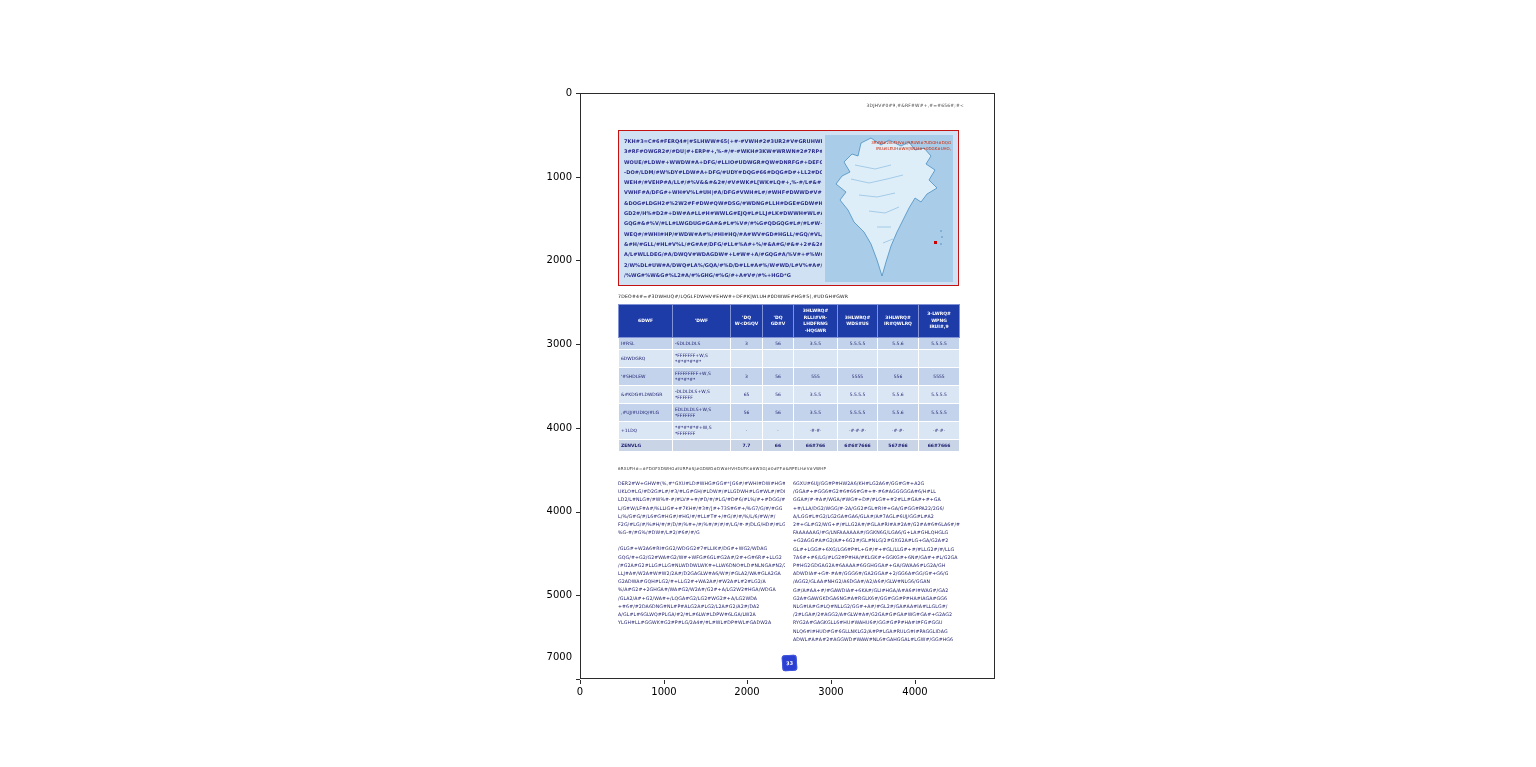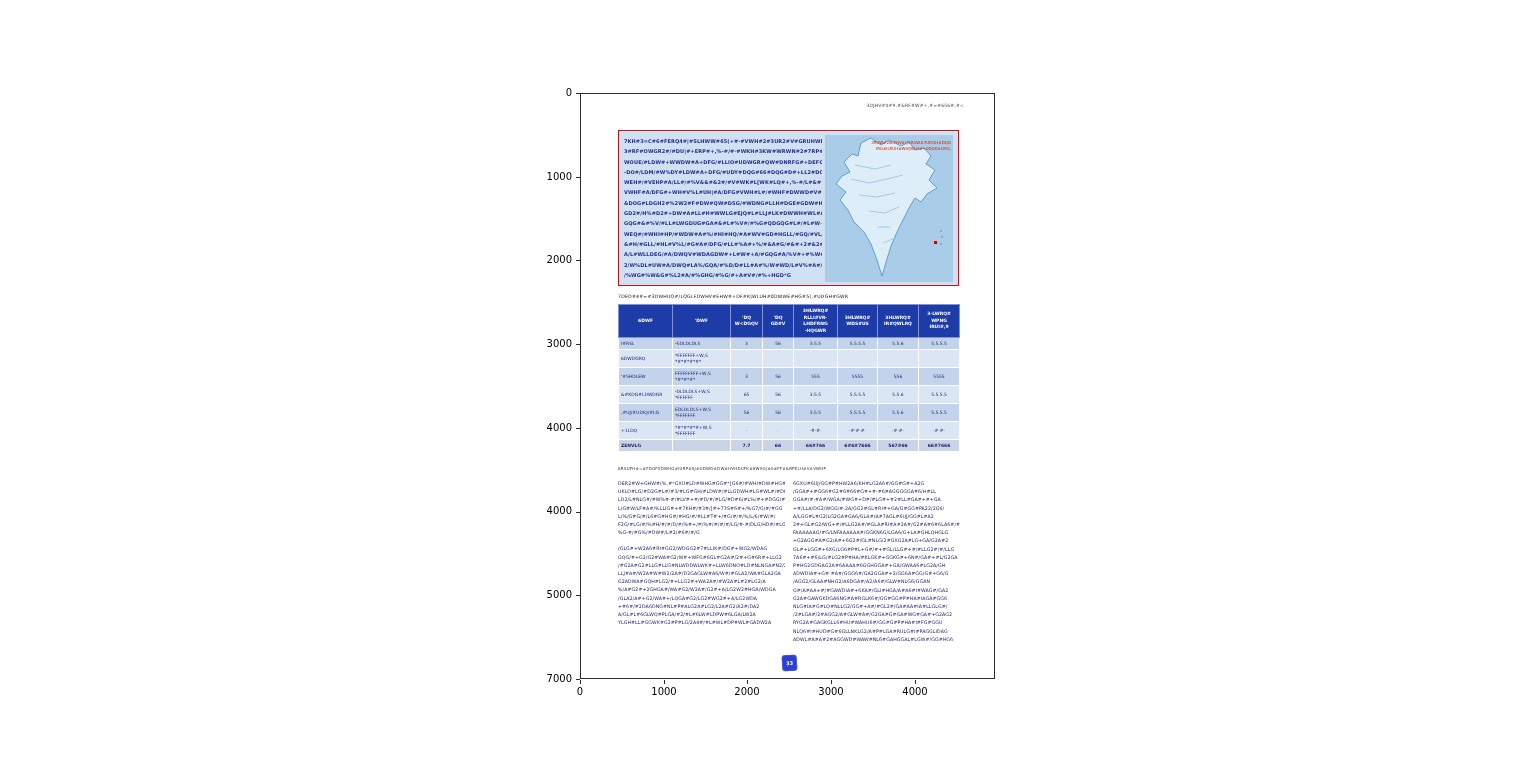--- a/index.html
+++ b/index.html
@@ -83,21 +83,21 @@
 </head>
 <body>
 
 <div class="ytick-label" style="top:87px">0</div>
 <div class="ytick-label" style="top:171px">1000</div>
 <div class="ytick-label" style="top:254px">2000</div>
 <div class="ytick-label" style="top:338px">3000</div>
 <div class="ytick-label" style="top:422px">4000</div>
 <div class="ytick-label" style="top:505px">4000</div>
 <div class="ytick-label" style="top:589px">5000</div>
-<div class="ytick-label" style="top:673px">7000</div>
+<div class="ytick-label" style="top:651px">7000</div>
 
 <div class="ytick-mark" style="top:93px"></div>
 <div class="ytick-mark" style="top:177px"></div>
 <div class="ytick-mark" style="top:260px"></div>
 <div class="ytick-mark" style="top:344px"></div>
 <div class="ytick-mark" style="top:428px"></div>
 <div class="ytick-mark" style="top:512px"></div>
 <div class="ytick-mark" style="top:595px"></div>
 <div class="ytick-mark" style="top:679px"></div>
 

